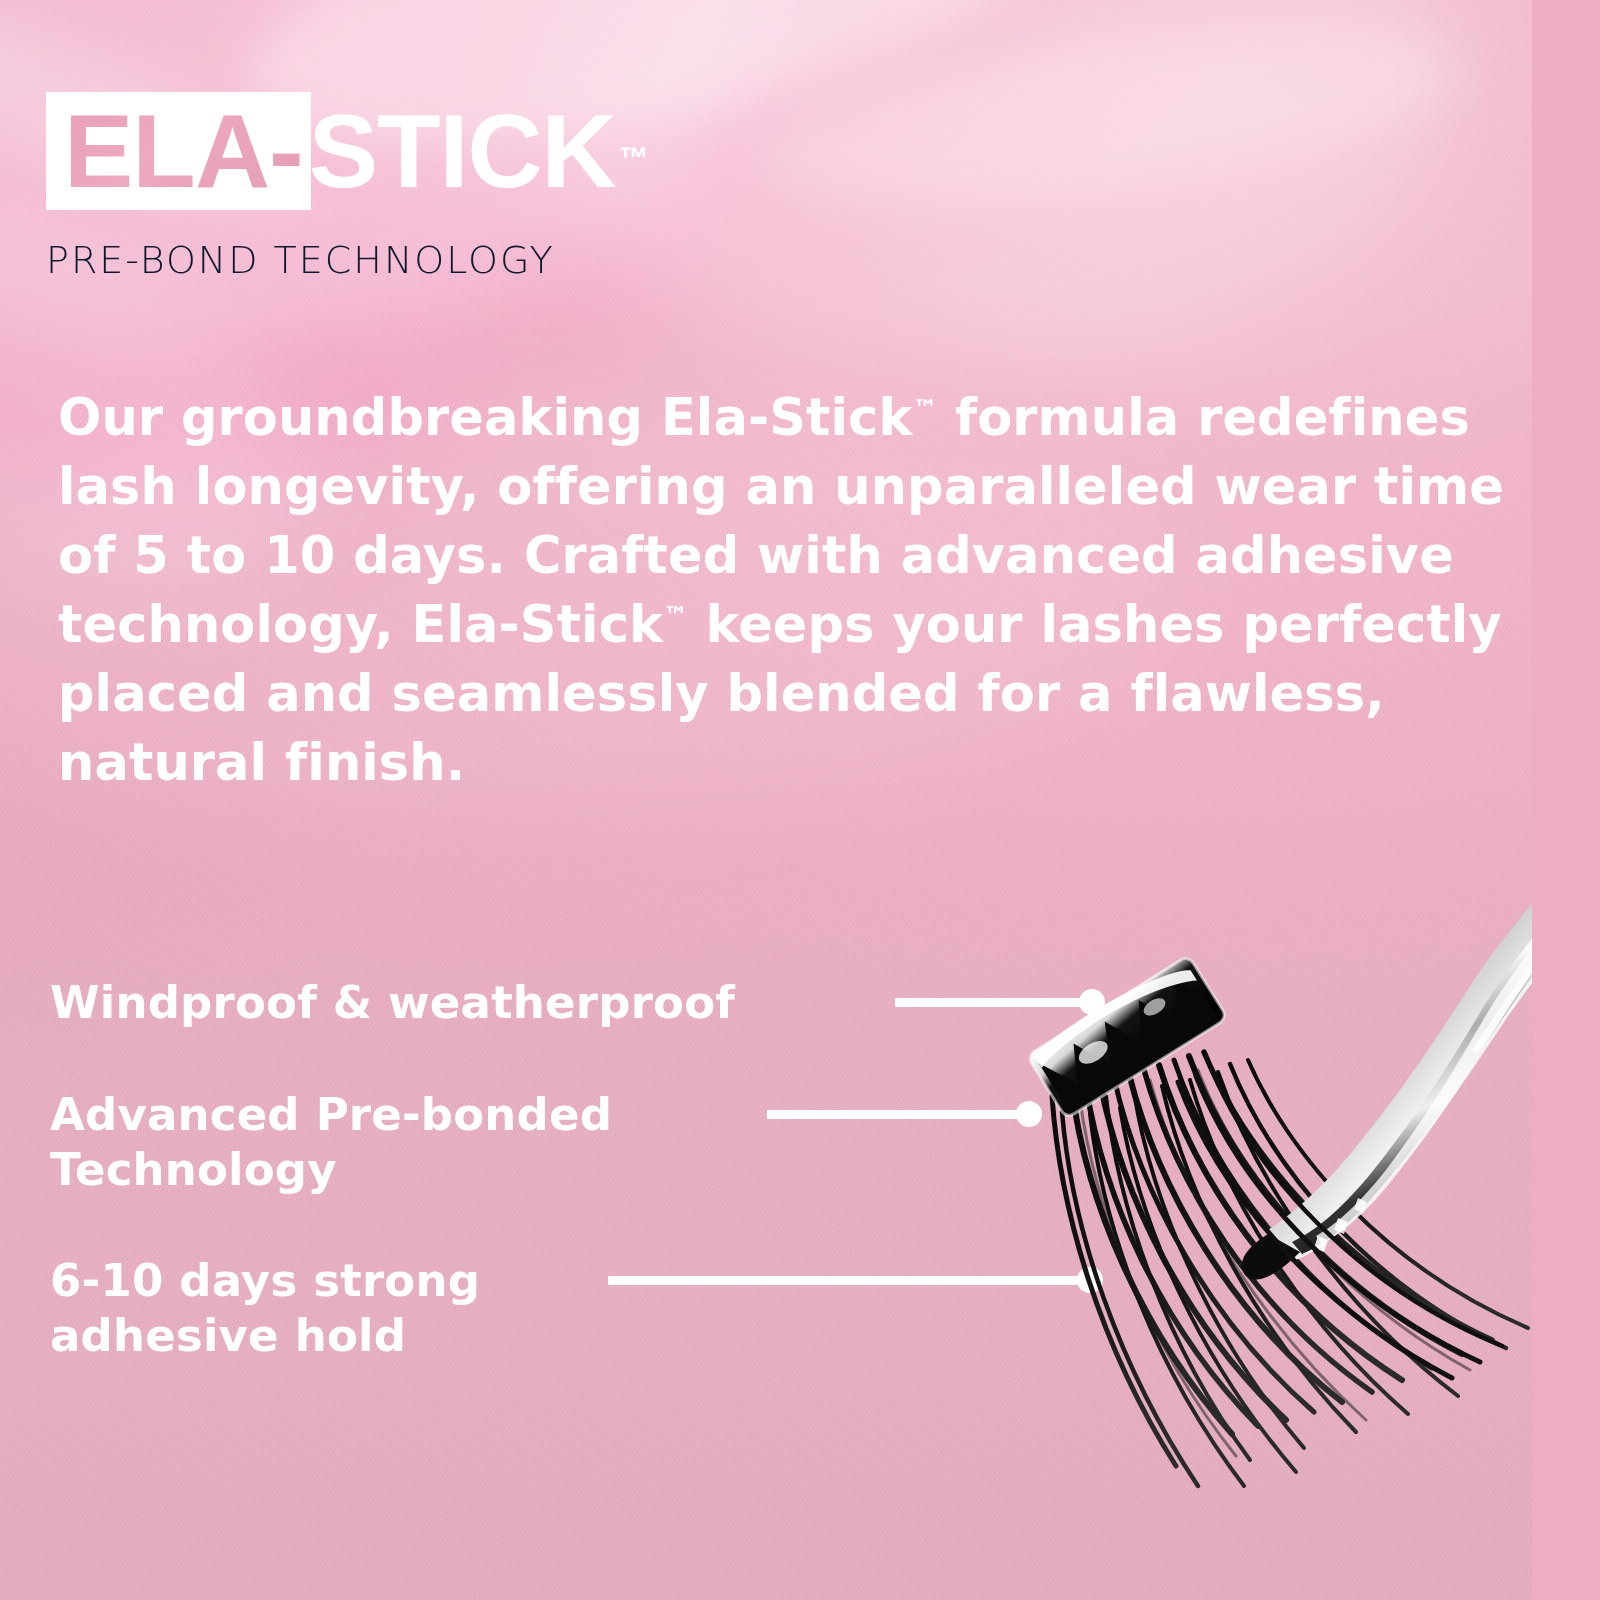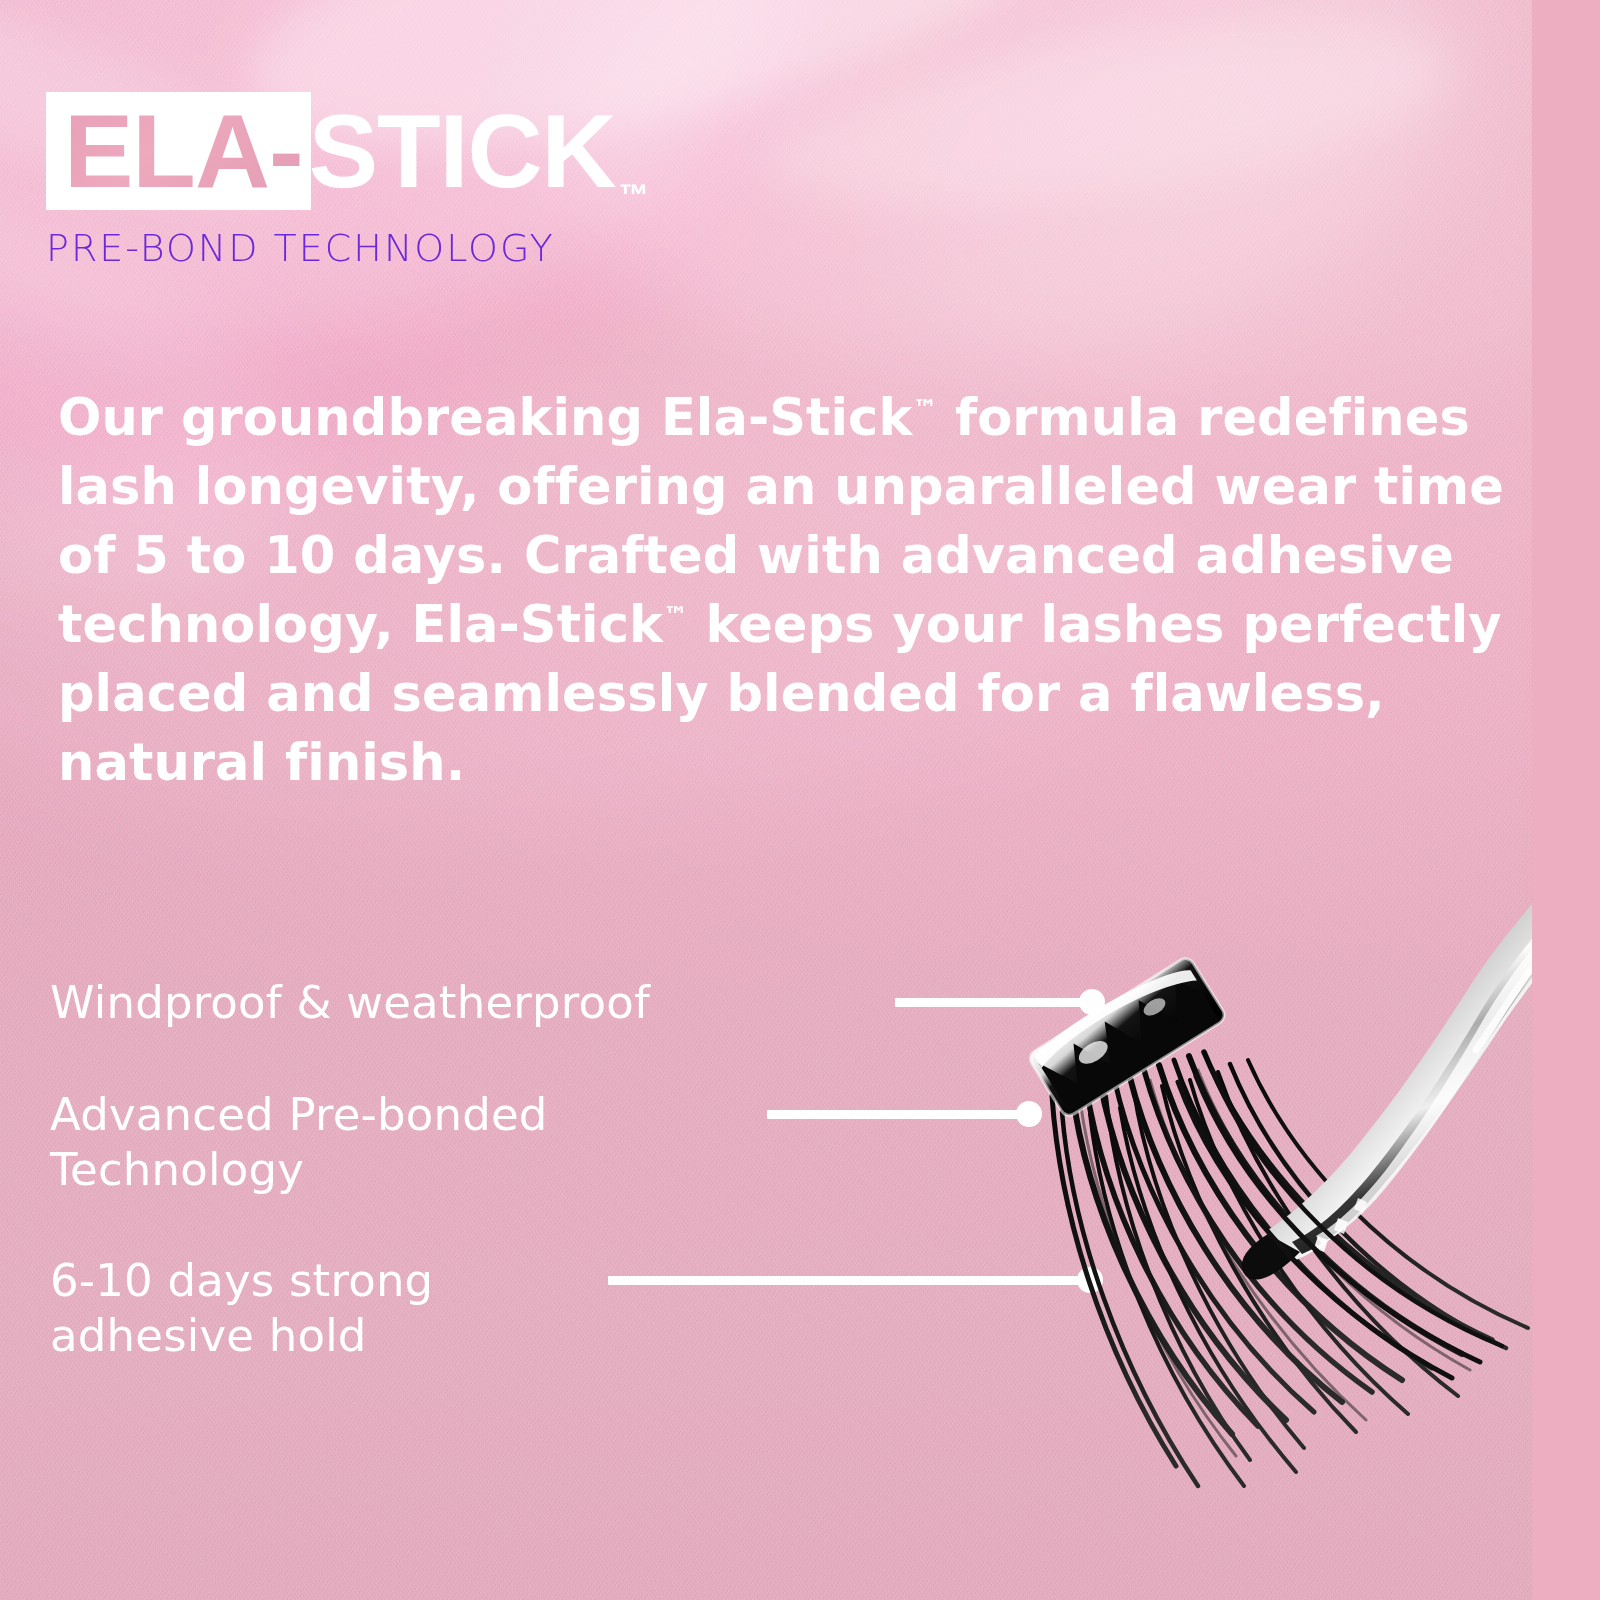--- a/index.html
+++ b/index.html
@@ -52,42 +52,42 @@
   }
   .logo-knock{
     font-size:104px;line-height:104px;font-weight:700;letter-spacing:-1px;
     background:linear-gradient(135deg,#e8a0b7 0%,#eda9be 40%,#e49db4 100%);
     -webkit-background-clip:text;background-clip:text;color:transparent;
     -webkit-text-fill-color:transparent;
     font-family:"Liberation Sans","DejaVu Sans",sans-serif;
   }
   .logo-out{
     color:#fff;font-size:104px;line-height:118px;font-weight:700;letter-spacing:-1px;
-    margin-left:-2px;display:flex;align-items:flex-end;
+    margin-left:-2px;display:flex;align-items:center;
     text-shadow:0 0 2px rgba(255,255,255,.25);
   }
   .logo-tm{font-size:30px;line-height:30px;font-weight:700;margin-top:14px;margin-left:3px;}
   .logo-tag{
-    color:#6d28d9;font-size:38px;letter-spacing:2.0px;font-weight:300;margin-top:16px;
+    color:#0f172a;font-size:38px;letter-spacing:2.0px;font-weight:300;margin-top:28px;
     font-family:"DejaVu Sans","Liberation Sans",sans-serif;white-space:nowrap;
   }
 
   
   .body-copy{
     position:absolute;left:58px;top:332px;width:1470px;
     color:#fff;font-size:51px;line-height:69px;font-weight:700;letter-spacing:.1px;
     font-family:"DejaVu Sans","Liberation Sans",sans-serif;
   }
   .body-copy sup{font-size:.48em;vertical-align:super;line-height:0;}
 
   
   .features{position:absolute;left:50px;top:975px;width:1060px;}
   .feat{position:relative;margin-bottom:52px;}
   .feat-label{
-    color:#fff;font-weight:400;font-size:45px;line-height:55px;letter-spacing:.2px;
+    color:#fff;font-weight:700;font-size:45px;line-height:55px;letter-spacing:.2px;
     font-family:"DejaVu Sans","Liberation Sans",sans-serif;white-space:pre-line;
     display:inline-block;vertical-align:top;
   }
   .connector{position:absolute;height:10px;display:flex;align-items:center;}
   .connector .bar{height:9px;background:#fff;border-radius:1px;flex:1 1 auto;}
   .connector .dot{width:26px;height:26px;border-radius:50%;background:#fff;flex:0 0 auto;margin-left:-2px;}
 
   
   .product{position:absolute;left:1000px;top:900px;width:640px;height:700px;pointer-events:none;}
   .product svg{display:block;width:100%;height:100%;overflow:visible;}

